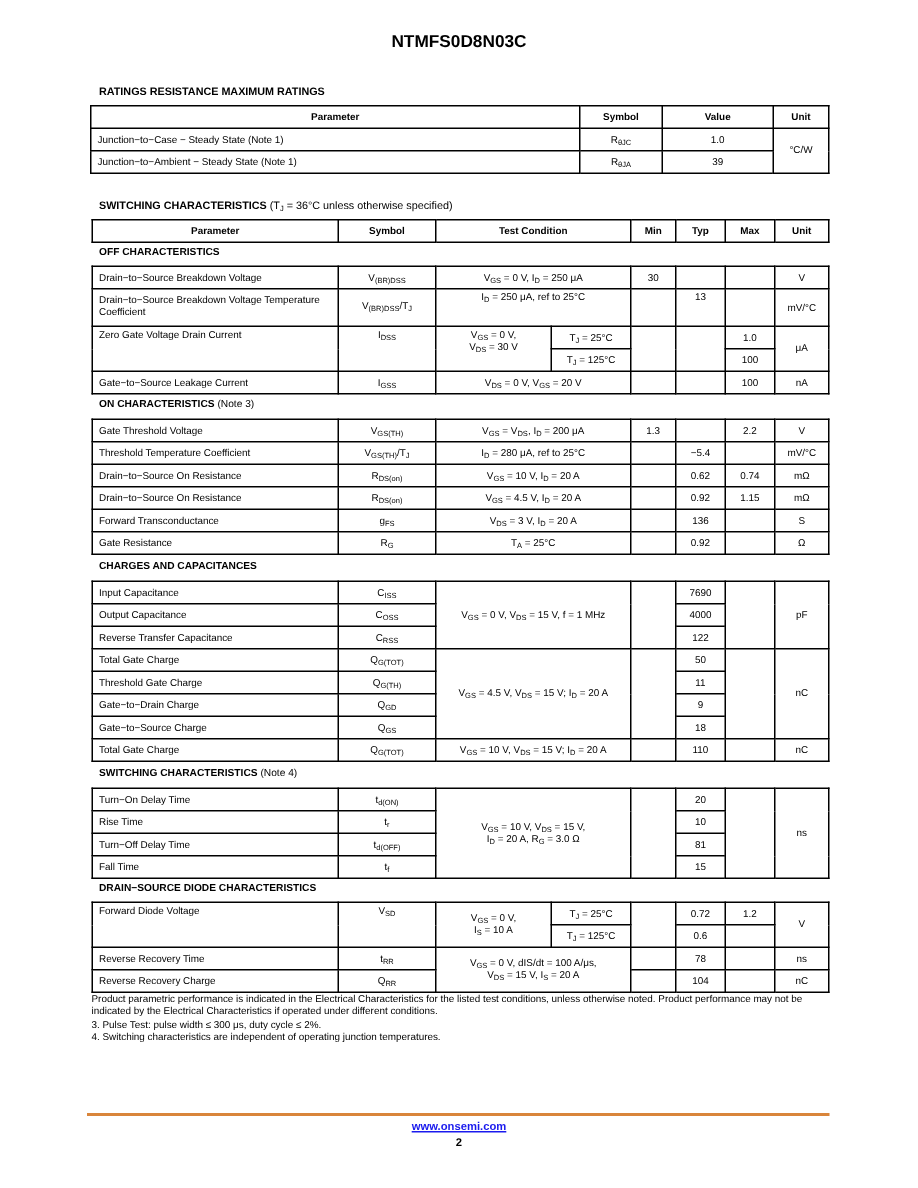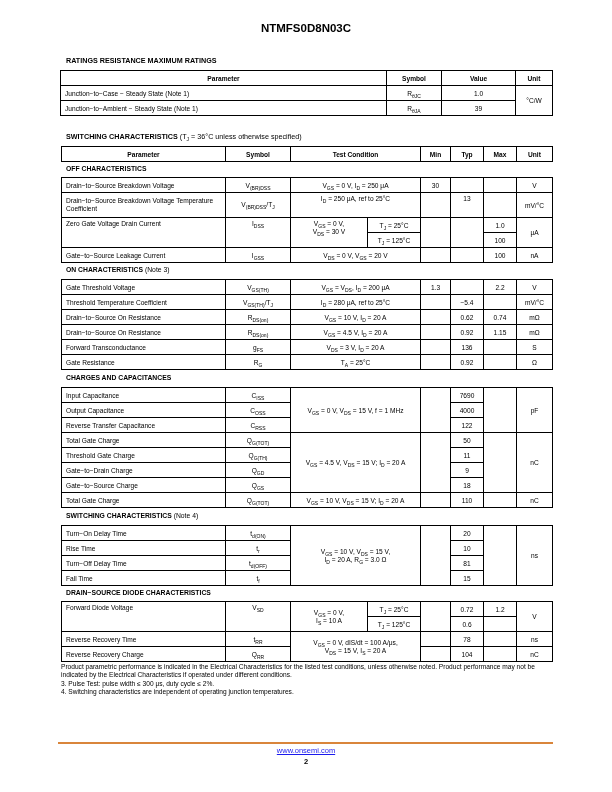--- a/index.html
+++ b/index.html
@@ -14,21 +14,21 @@
   th { font-weight:bold; text-align:center; }
   td.c { text-align:center; }
   td.l { text-align:left; }
   td.w { white-space:normal; line-height:8px; }
   td.top { vertical-align:top; padding-top:2px; }
   sub { font-size:5px; vertical-align:-1.5px; line-height:0; }
   .label { font-size:6.8px; font-weight:bold; }
   .label .nt { font-weight:normal; }
   .notes { left:61px; top:663px; width:492px; font-size:6.6px; line-height:8.4px; }
   .orange { left:58px; top:742px; width:495px; height:2px; background:#d9853b; }
-  .link { left:0; width:612px; top:746px; text-align:center; font-size:7.5px; font-weight:normal; }
+  .link { left:0; width:612px; top:746px; text-align:center; font-size:7.5px; font-weight:bold; }
   .link a { color:#1a1aee; text-decoration:underline; }
   .pg { left:0; width:612px; top:757px; text-align:center; font-size:7.5px; font-weight:bold; }
 </style>
 </head>
 <body>
 
 <div class="abs title">NTMFS0D8N03C</div>
 
 <div class="abs sec" style="left:66px;top:56px;">RATINGS RESISTANCE MAXIMUM RATINGS</div>
 <table style="left:60px;top:70px;width:492px;">

